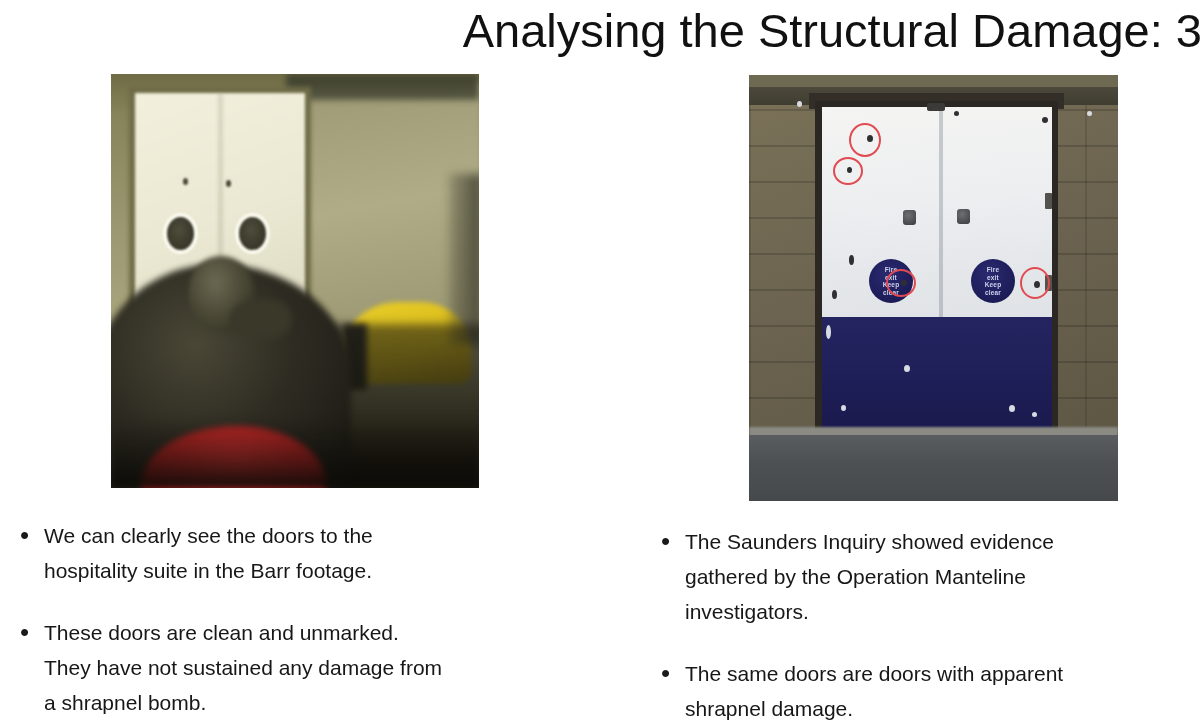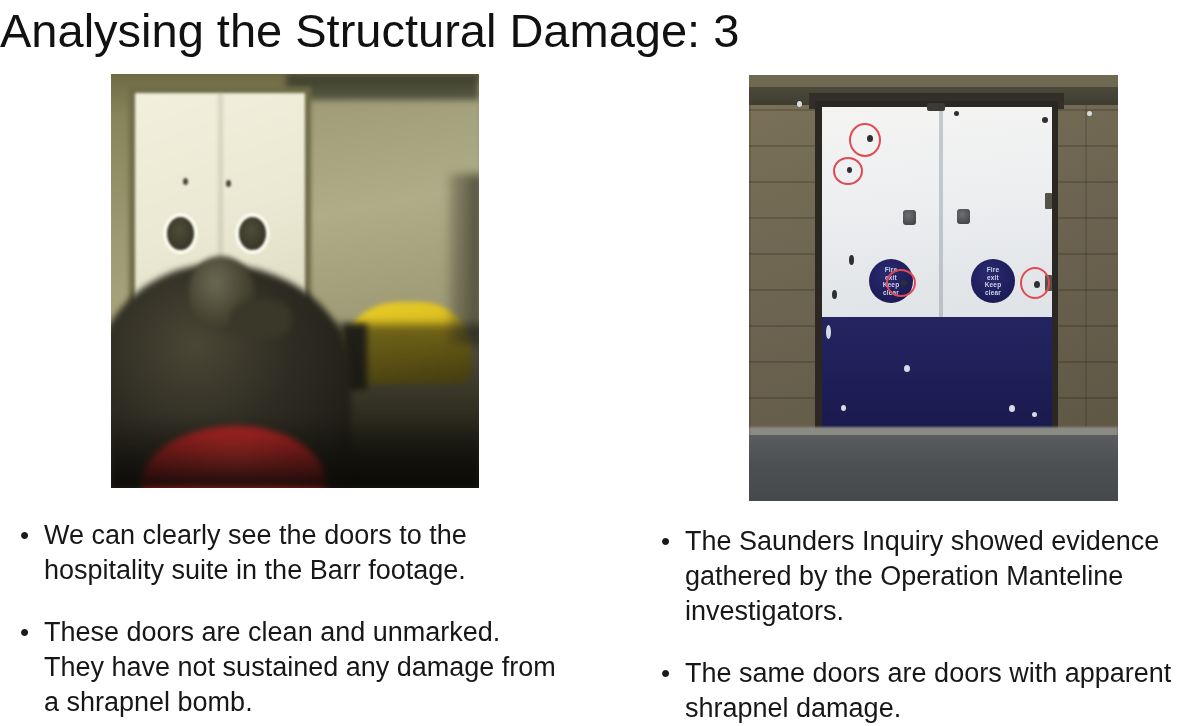--- a/index.html
+++ b/index.html
@@ -15,21 +15,21 @@
     font-family: "Liberation Sans", sans-serif;
     color: #1a1a1a;
   }
 
   
   .slide-title {
     position: absolute;
     left: 0;
     top: 2px;
     width: 1202px;
-    text-align: left;
+    text-align: right;
     font-size: 47px;
     font-weight: 400;
     line-height: 58px;
     letter-spacing: 0px;
     color: #111111;
     white-space: nowrap;
   }
 
   
   .photo {
@@ -302,21 +302,21 @@
     width: 30px;
     font-size: 26px;
     line-height: 34px;
     text-align: left;
     padding-left: 6px;
     color: #1a1a1a;
     box-sizing: border-box;
   }
   .bullet-text {
     flex: 1 1 auto;
-    font-size: 27px;
+    font-size: 21px;
     line-height: 35px;
     color: #171717;
     white-space: pre-line;
   }
   #bullets-left .bullet-item + .bullet-item { margin-top: 27px; }
   #bullets-right .bullet-item + .bullet-item { margin-top: 27px; }
 </style>
 </head>
 <body>
 

